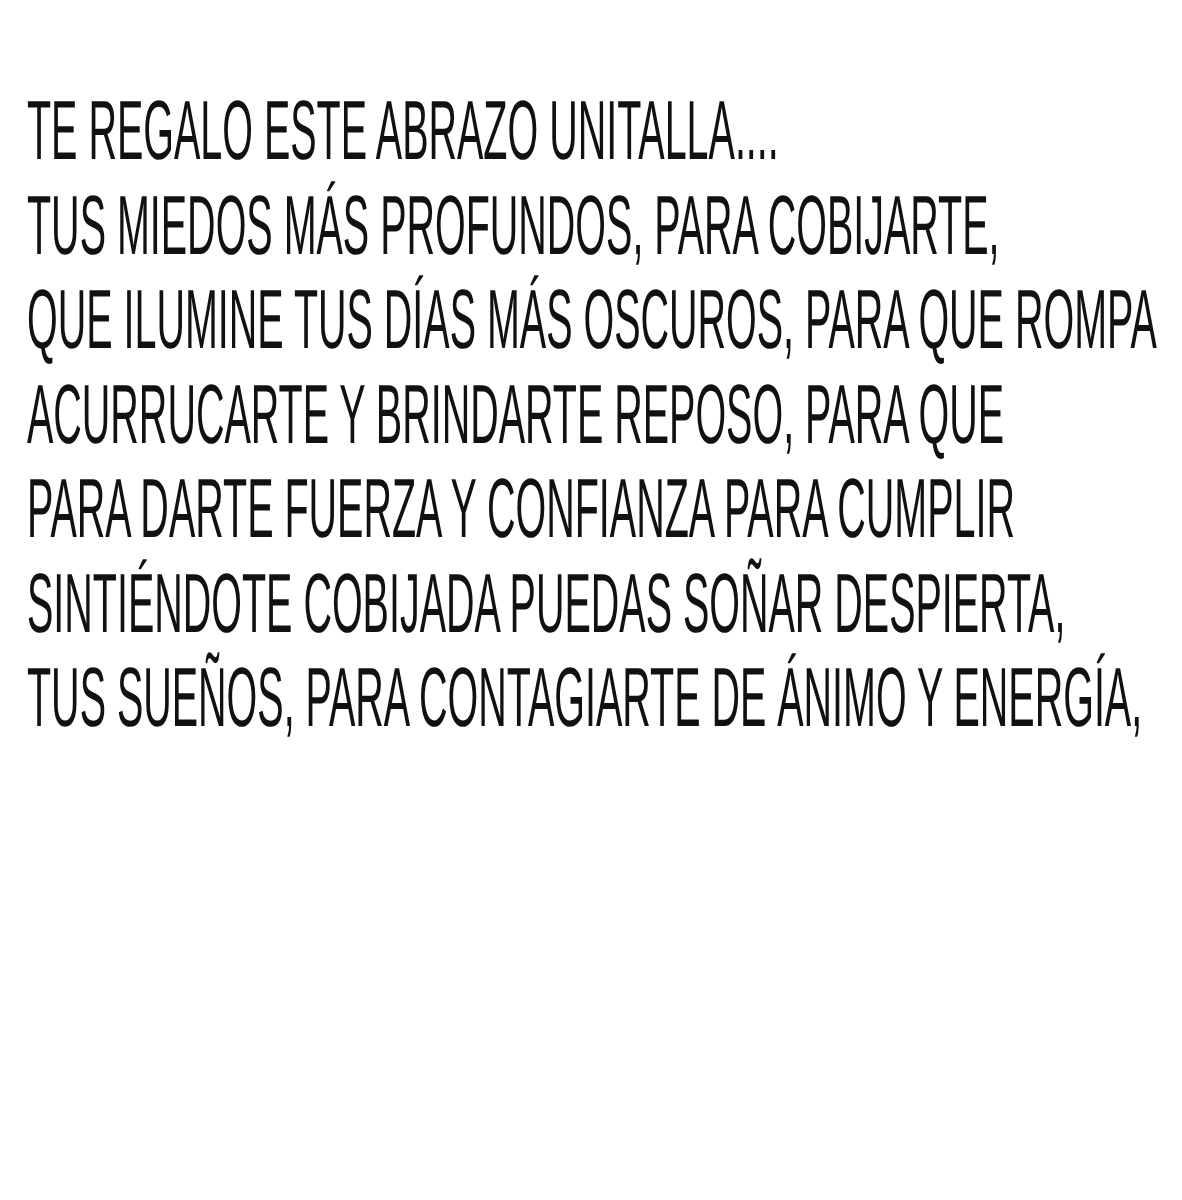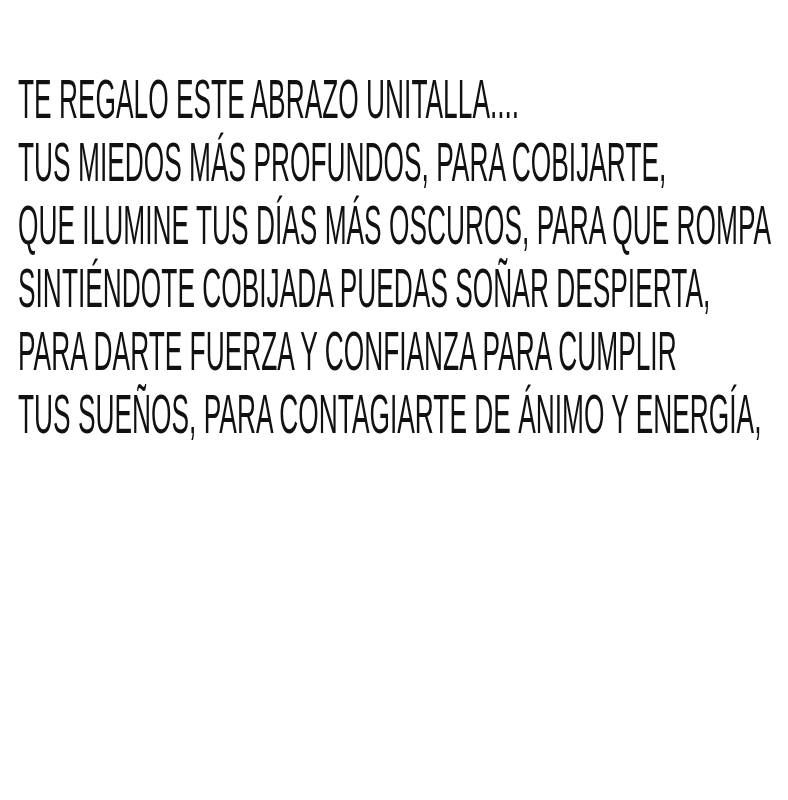--- a/index.html
+++ b/index.html
@@ -9,21 +9,21 @@
   }
   .canvas {
     position: relative;
     width: 788px;
     height: 800px;
     background: #ffffff;
     overflow: hidden;
   }
   .quote {
     position: absolute;
-    top: 67px;
+    top: 55px;
     left: 18px;
     right: 0;
     color: #111111;
     font-family: "Liberation Sans", sans-serif;
   }
   .line {
     height: 63px;
     line-height: 63px;
     white-space: pre;
   }
@@ -37,17 +37,18 @@
   }
 </style>
 </head>
 <body>
 
 <div class="canvas">
   <div class="quote">
     <div class="line"><span>TE REGALO ESTE ABRAZO UNITALLA....</span></div>
     <div class="line"><span>TUS MIEDOS MÁS PROFUNDOS, PARA COBIJARTE,</span></div>
     <div class="line"><span>QUE ILUMINE TUS DÍAS MÁS OSCUROS, PARA QUE ROMPA</span></div>
+    <div class="line"><span>ACURRUCARTE Y BRINDARTE REPOSO, PARA QUE</span></div>
+    <div class="line"><span>PARA DARTE FUERZA Y CONFIANZA PARA CUMPLIR</span></div>
     <div class="line"><span>SINTIÉNDOTE COBIJADA PUEDAS SOÑAR DESPIERTA,</span></div>
-    <div class="line"><span>PARA DARTE FUERZA Y CONFIANZA PARA CUMPLIR</span></div>
     <div class="line"><span>TUS SUEÑOS, PARA CONTAGIARTE DE ÁNIMO Y ENERGÍA,</span></div>
   </div>
 </div>
 
 </body></html>

